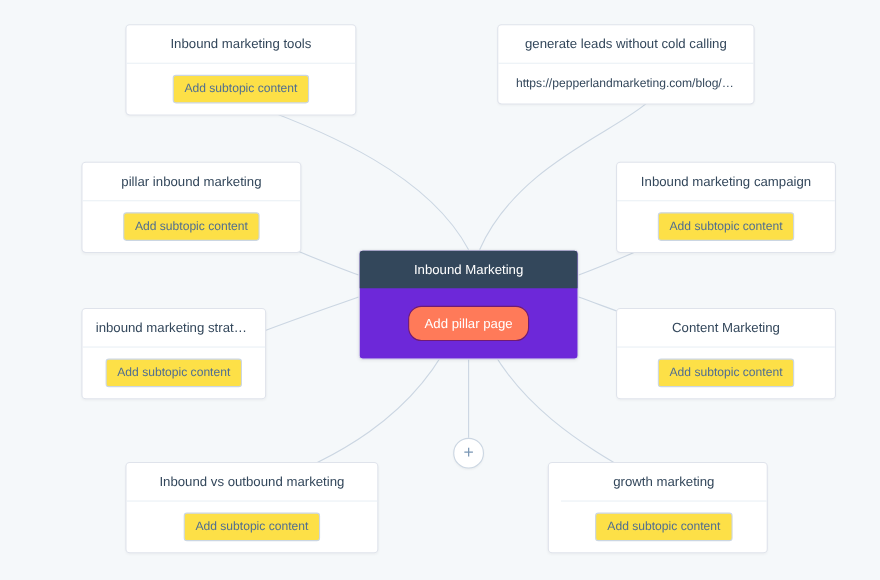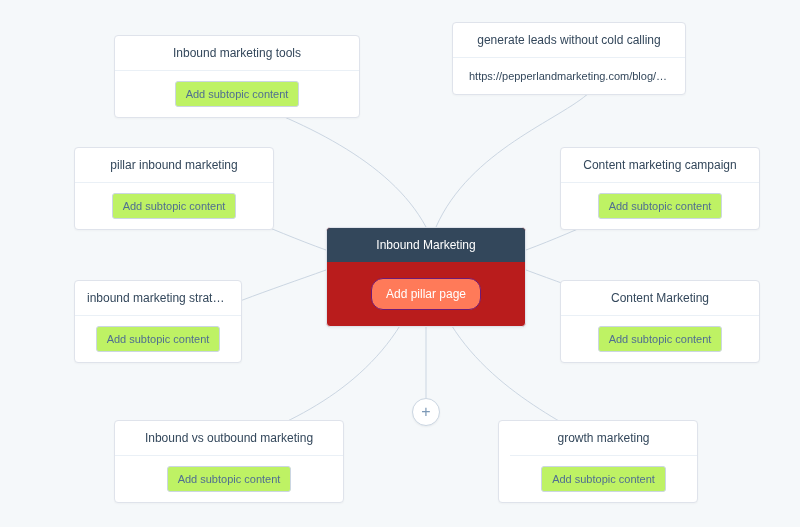--- a/index.html
+++ b/index.html
@@ -49,42 +49,42 @@
       white-space: nowrap;
       overflow: hidden;
       text-overflow: ellipsis;
     }
     .node-body {
       padding: 10px 12px;
       text-align: center;
     }
     .btn-subtopic {
       display: inline-block;
-      background: #bef264;
+      background: #fde047;
       border: 1px solid #cbd6e2;
       color: #506e91;
       font-size: 11px;
       padding: 6px 10px;
       border-radius: 3px;
       cursor: pointer;
     }
     .url-text {
       font-size: 11px;
       color: #33475b;
       white-space: nowrap;
       overflow: hidden;
       text-overflow: ellipsis;
       padding: 2px 4px;
       text-align: center;
     }
     
     .center-node {
       position: absolute;
       width: 200px;
-      background: #b91c1c;
+      background: #6d28d9;
       border: 1px solid #dfe3eb;
       border-radius: 4px;
       box-shadow: 0 1px 3px rgba(0,0,0,0.06);
     }
     .center-header {
       background: #33475b;
       color: #ffffff;
       font-size: 12px;
       text-align: center;
       padding: 10px 12px;
@@ -140,21 +140,21 @@
     <path d="M 426 295 L 426 398"></path>
   </svg>
 
   <div class="center-node" style="left:326px; top:227px;">
     <div class="center-header">Inbound Marketing</div>
     <div class="center-body">
       <button class="btn-pillar">Add pillar page</button>
     </div>
   </div>
 
-  <div class="node" style="left:114px; top:22px; width:246px;margin-top:13px;">
+  <div class="node" style="left:114px; top:22px; width:210px;">
     <div class="node-header">Inbound marketing tools</div>
     <div class="node-body">
       <button class="btn-subtopic">Add subtopic content</button>
     </div>
   </div>
 
   <div class="node" style="left:452px; top:22px; width:234px;">
     <div class="node-header">generate leads without cold calling</div>
     <div class="node-body">
       <div class="url-text">https://pepperlandmarketing.com/blog/9…</div>
@@ -162,21 +162,21 @@
   </div>
 
   <div class="node" style="left:74px; top:147px; width:200px;">
     <div class="node-header">pillar inbound marketing</div>
     <div class="node-body">
       <button class="btn-subtopic">Add subtopic content</button>
     </div>
   </div>
 
   <div class="node" style="left:560px; top:147px; width:200px;">
-    <div class="node-header">Content marketing campaign</div>
+    <div class="node-header">Inbound marketing campaign</div>
     <div class="node-body">
       <button class="btn-subtopic">Add subtopic content</button>
     </div>
   </div>
 
   <div class="node" style="left:74px; top:280px; width:168px;">
     <div class="node-header">inbound marketing strategy</div>
     <div class="node-body">
       <button class="btn-subtopic">Add subtopic content</button>
     </div>

